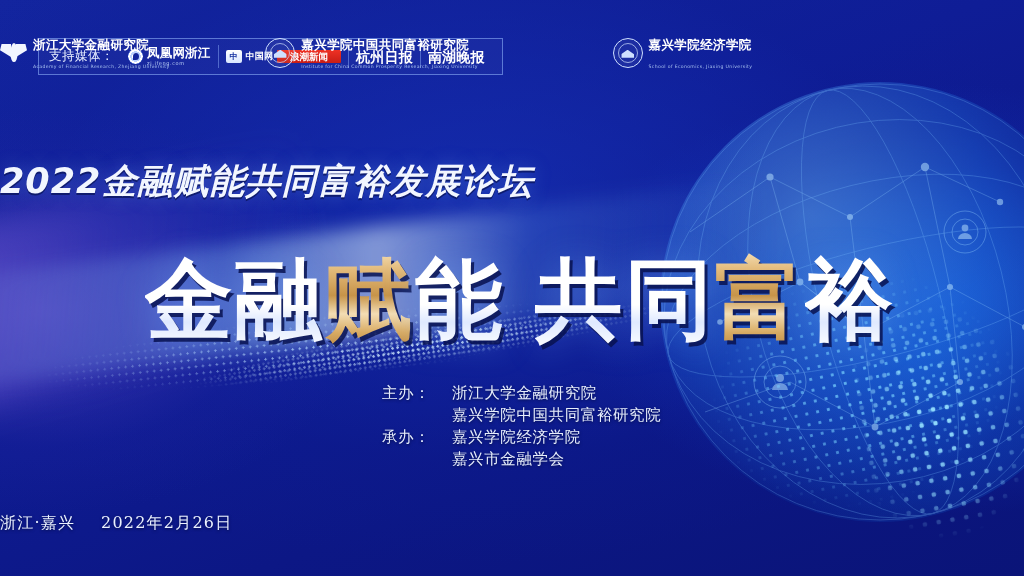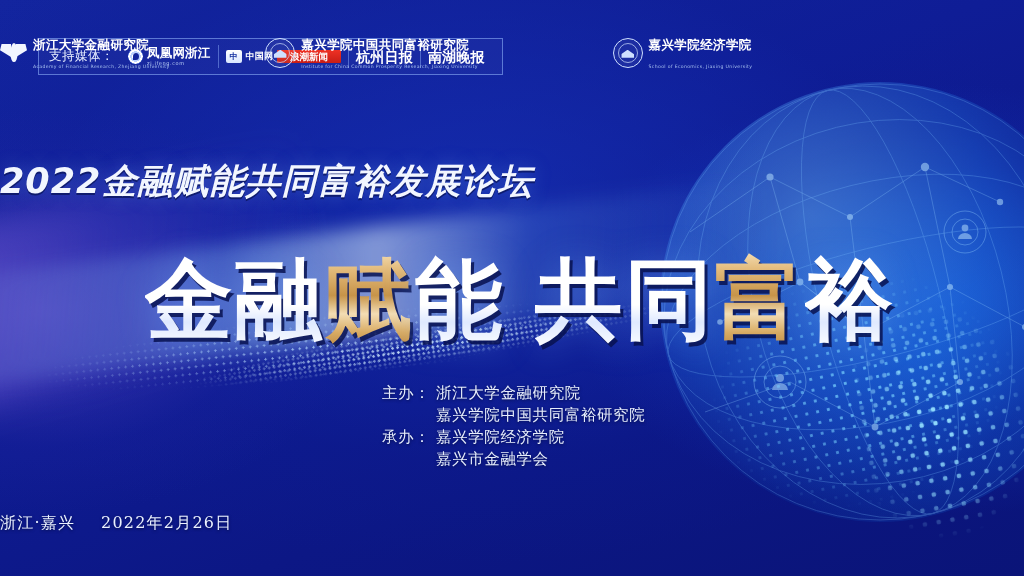--- a/index.html
+++ b/index.html
@@ -174,21 +174,21 @@
     filter:drop-shadow(3px 4px 0 rgba(8,18,80,.85));
   }
   .hgap{display:inline-block;width:30px;}
 
   .orgblock{
     position:absolute;left:382px;top:382px;
     color:#e7eefc;font-size:15.5px;line-height:22px;letter-spacing:.6px;
     text-shadow:0 1px 3px rgba(5,12,60,.8);
     font-family:"DejaVu Serif","Liberation Serif",serif;
   }
-  .ob-row{display:flex;}
+  .ob-row{display:flex;gap:16px;}
   .ob-key{width:54px;flex:0 0 auto;}
   .ob-val{white-space:nowrap;}
 
   .footline{
     position:absolute;left:0;right:0;top:513px;text-align:left;
     color:#eaf1ff;font-size:16px;letter-spacing:1.2px;
     text-shadow:0 1px 3px rgba(5,12,60,.8);
     font-family:"DejaVu Serif","Liberation Serif",serif;
   }
   .fl-sep{display:inline-block;width:26px;}

